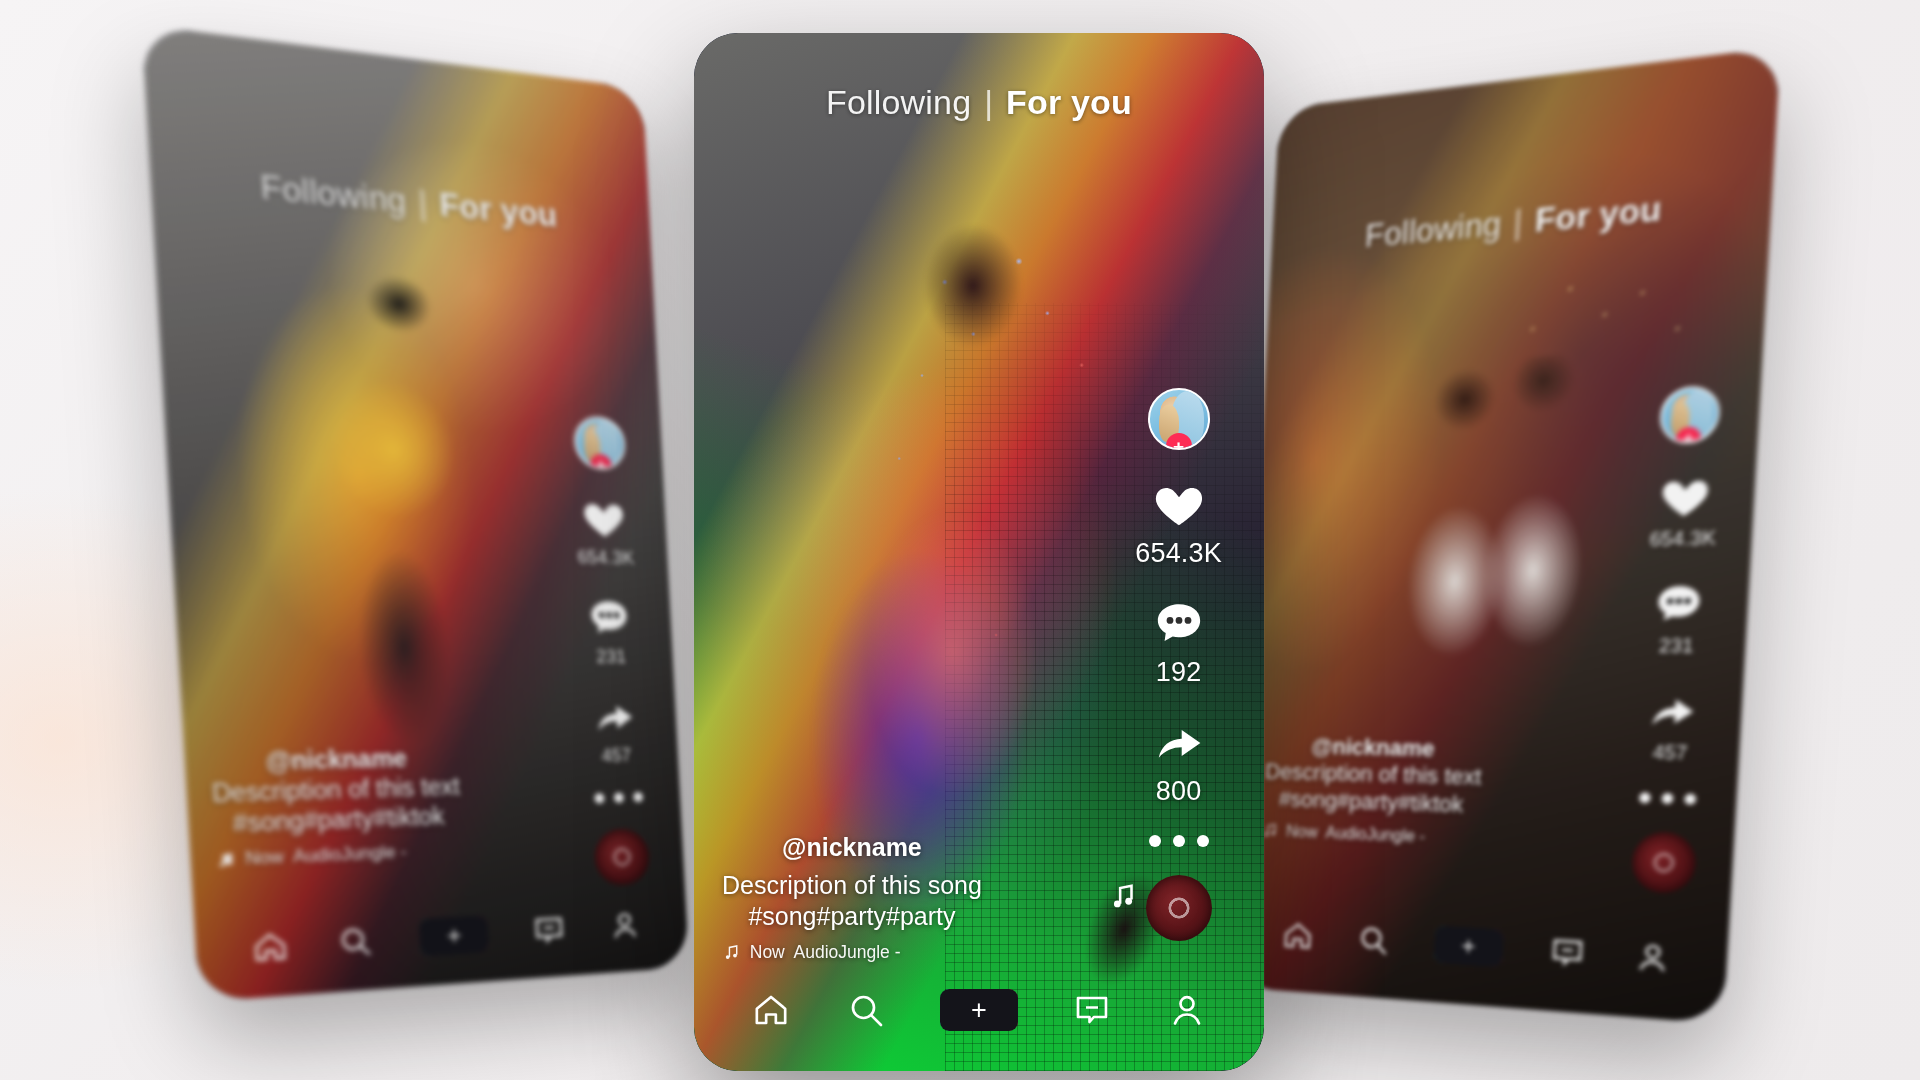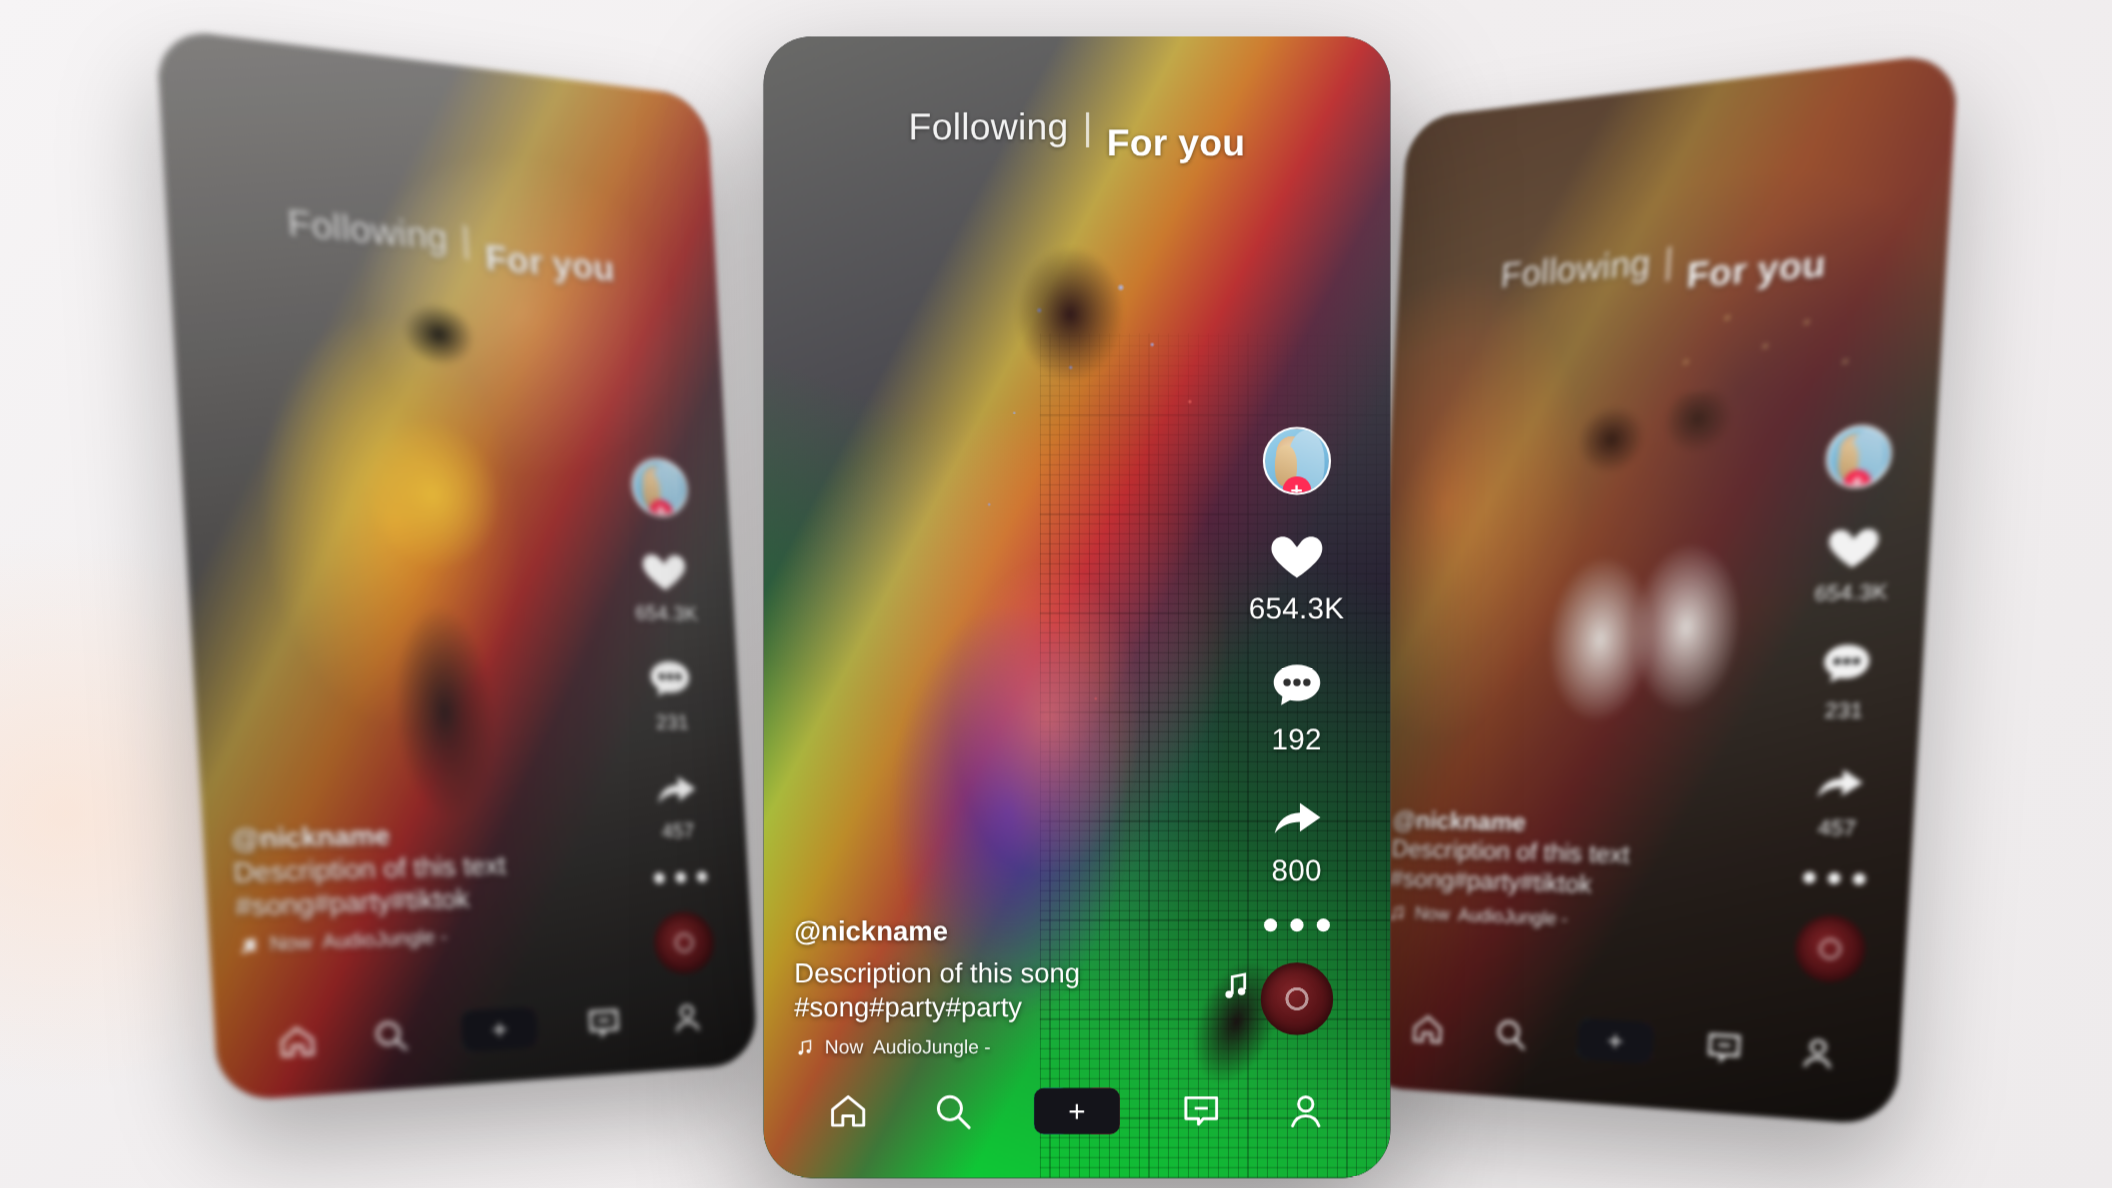--- a/index.html
+++ b/index.html
@@ -13,21 +13,21 @@
     -webkit-font-smoothing:antialiased;
   }
 
   .stage{ position:relative; width:1920px; height:1080px; perspective:2200px; }
 
   
   .phone{
     position:absolute;
     border-radius:44px;
     overflow:hidden;
-    background:#404040;
+    background:#0f172a;
   }
   .screen{ position:absolute; inset:0; overflow:hidden; border-radius:44px; }
 
   
   .vid{ position:absolute; inset:0; }
 
   
   .vid-center{
     background:
       
@@ -137,21 +137,21 @@
   
   .ui{ position:absolute; inset:0; }
 
   .topnav{
     position:absolute; left:0; right:0;
     display:flex; align-items:center; justify-content:center;
     gap:0; color:#fff;
   }
   .topnav .tab{ letter-spacing:.2px; text-shadow:0 1px 4px rgba(0,0,0,.45); white-space:nowrap; }
   .topnav .tab.inactive{ font-weight:400; opacity:.93; }
-  .topnav .tab.active{ font-weight:700;margin-top:28px; }
+  .topnav .tab.active{ font-weight:700; }
   .topnav .sep{ opacity:.75; font-weight:300; padding:0 .38em; }
 
   
   .rail{ position:absolute; display:flex; flex-direction:column; align-items:center; color:#fff; }
   .rail .item{ display:flex; flex-direction:column; align-items:center; }
   .rail .count{ text-shadow:0 1px 4px rgba(0,0,0,.5); letter-spacing:.2px; }
   .avatar{
     position:relative; border-radius:50%; border:2px solid #fff;
     background:
       radial-gradient(ellipse 40% 44% at 42% 38%, #f0d9b8 0%, #e2bd90 60%, transparent 62%),
@@ -184,21 +184,21 @@
     border-radius:50%;
     background:
       radial-gradient(circle at 50% 50%, rgba(255,255,255,.0) 0 16%, rgba(255,255,255,.55) 17% 22%, rgba(255,255,255,0) 23%),
       radial-gradient(circle at 42% 40%, #7e2327 0%, #5c1519 48%, #3a0c10 100%);
     box-shadow:inset 0 0 12px rgba(0,0,0,.6);
     position:relative;
   }
   .notes{ position:absolute; color:rgba(255,255,255,.9); }
 
   
-  .caption{ position:absolute; color:#fff; text-shadow:0 1px 5px rgba(0,0,0,.55); }
+  .caption{ position:absolute; color:#fff; text-shadow:0 1px 5px rgba(0,0,0,.55);text-align:center; }
   .caption .nick{ font-weight:700; }
   .caption .desc{ font-weight:400; line-height:1.22; }
   .caption .ticker{ display:flex; align-items:center; gap:.5em; opacity:.95; }
 
   
   .bottomnav{
     position:absolute; left:0; right:0;
     display:flex; align-items:center; justify-content:space-around;
     color:#fff;
   }

